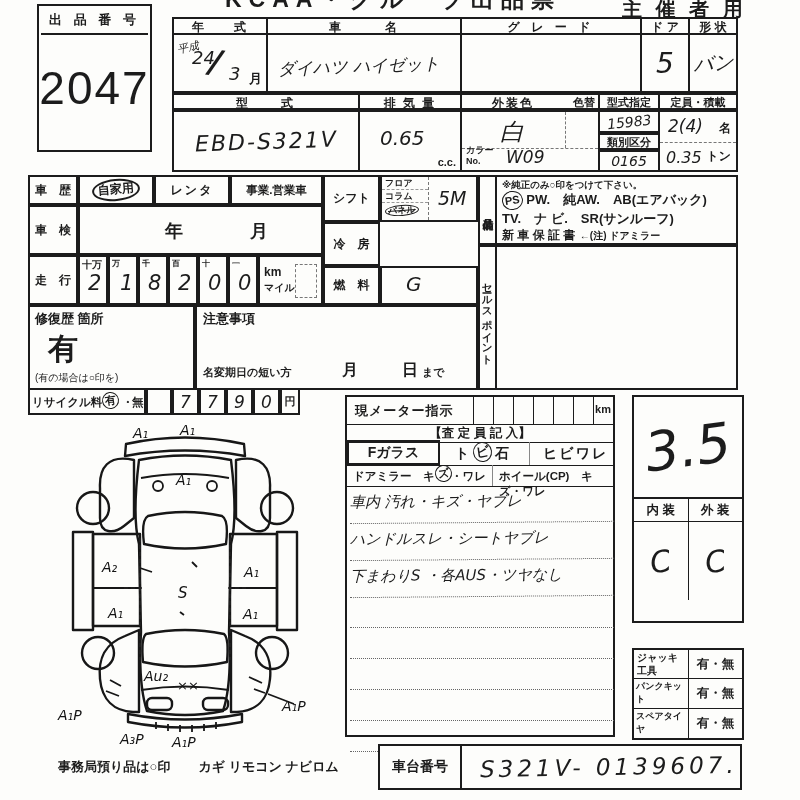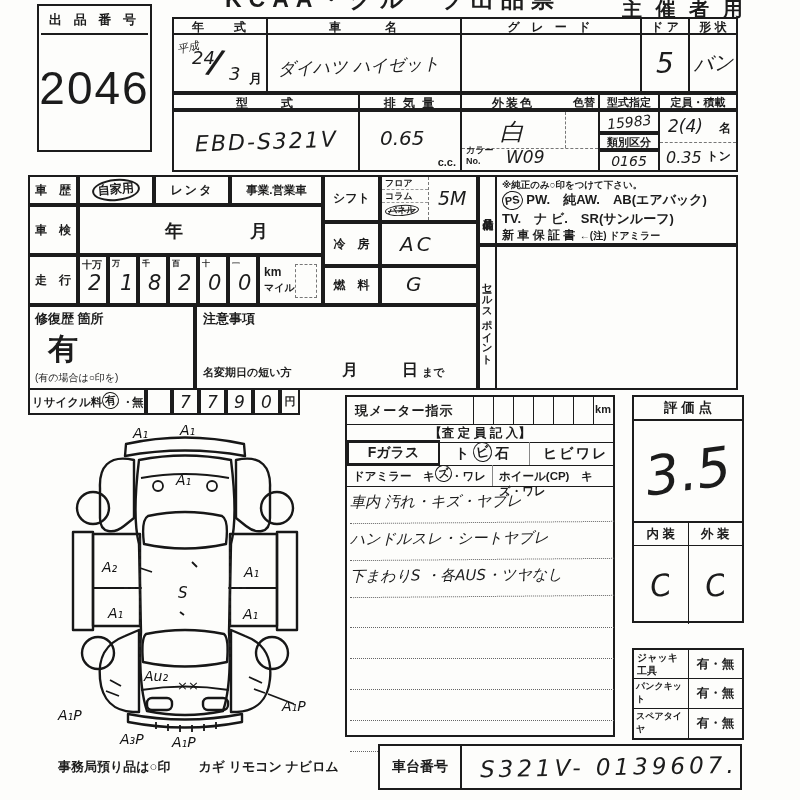--- a/index.html
+++ b/index.html
@@ -23,21 +23,21 @@
 </head>
 <body>
 
 <div id="sheet">
 
   <div class="nb" style="position:absolute;left:225px;top:-16px;font-size:23px;font-weight:bold;letter-spacing:7px;">KCAA・グループ出品票</div>
   <div class="nb" style="position:absolute;left:622px;top:-4px;font-size:20px;font-weight:bold;letter-spacing:4px;">主 催 者 用</div>
 
   <div class="c" style="left:37px;top:4px;width:115px;height:148px;">
     <div class="hdr" style="font-size:13px;letter-spacing:4px;padding-top:5px;border-bottom:2px solid #1c1c1c;padding-bottom:4px;margin:0 2px;">出 品 番 号</div>
-    <div style="text-align:center;font-size:46px;margin-top:26px;letter-spacing:2px;">2046</div>
+    <div style="text-align:center;font-size:46px;margin-top:26px;letter-spacing:2px;">2047</div>
   </div>
 
   <div class="c hdr" style="left:172px;top:17px;width:96px;height:18px;font-size:12px;letter-spacing:2px;">年　　式</div>
   <div class="c hdr" style="left:266px;top:17px;width:196px;height:18px;font-size:12px;letter-spacing:2px;">車　　　名</div>
   <div class="c hdr" style="left:460px;top:17px;width:182px;height:18px;font-size:12px;letter-spacing:4px;">グ レ ー ド</div>
   <div class="c hdr" style="left:640px;top:17px;width:50px;height:18px;font-size:12px;">ド ア</div>
   <div class="c hdr" style="left:688px;top:17px;width:50px;height:18px;font-size:12px;">形 状</div>
 
   <div class="c" style="left:172px;top:33px;width:96px;height:60px;">
     <span class="hw" style="position:absolute;left:3px;top:5px;font-size:11px;transform:rotate(-12deg);">平成</span>
@@ -157,23 +157,20 @@
   <div class="c hdr flexc" style="left:323px;top:175px;width:57px;height:47px;font-size:12px;">シフト</div>
   <div class="c" style="left:380px;top:175px;width:98px;height:47px;">
     <div style="position:absolute;left:0;top:0;width:46px;height:100%;border-right:1.5px dashed #777;font-size:9px;font-weight:bold;line-height:1.0;">
       <div style="padding:2px 3px 1px;border-bottom:1px dashed #999;">フロア</div>
       <div style="padding:2px 3px 1px;border-bottom:1px dashed #999;">コラム</div>
       <div style="padding:2px 3px 1px;"><span class="scrib" style="font-size:9px;">パネル</span></div>
     </div>
     <span class="hw" style="position:absolute;left:56px;top:10px;font-size:19px;">5M</span>
   </div>
   <div class="c hdr flexc" style="left:323px;top:222px;width:57px;height:44px;font-size:12px;">冷　房</div>
-  <div class="c" style="left:380px;top:222px;width:98px;height:44px;">
-    <span class="hw" style="position:absolute;left:18px;top:8px;font-size:20px;letter-spacing:3px;">AC</span>
-  </div>
   <div class="c hdr flexc" style="left:323px;top:266px;width:57px;height:39px;font-size:12px;">燃　料</div>
   <div class="c" style="left:380px;top:266px;width:98px;height:39px;">
     <span class="hw" style="position:absolute;left:24px;top:4px;font-size:20px;">G</span>
   </div>
 
   <div class="c vert" style="left:478px;top:175px;width:19px;height:70px;font-size:11px;">装備品</div>
   <div class="c" style="left:495px;top:175px;width:243px;height:70px;padding:2px 5px;">
     <div style="font-size:9.5px;font-weight:bold;line-height:12px;">※純正のみ○印をつけて下さい。</div>
     <div style="font-size:13px;font-weight:bold;line-height:17px;">
       <span class="circ-s" style="font-size:11px;">PS</span>
@@ -306,21 +303,20 @@
       <div class="dotrow hw" style="height:30px;font-size:15px;padding-top:6px;transform:rotate(-0.5deg);">下まわりS ・各AUS・ツヤなし</div>
       <div class="dotrow" style="height:30px;"></div>
       <div class="dotrow" style="height:30px;"></div>
       <div class="dotrow" style="height:30px;"></div>
       <div class="dotrow" style="height:30px;"></div>
       <div class="dotrow" style="height:30px;"></div>
     </div>
   </div>
 
   <div class="c" style="left:632px;top:395px;width:112px;height:228px;">
-    <div class="hdr" style="height:22px;line-height:22px;font-size:13.5px;border-bottom:2px solid #1c1c1c;">評  価  点</div>
     <div class="flexc" style="height:100px;">
       <span class="hw" style="font-size:54px;transform:rotate(-8deg);">3.5</span>
     </div>
     <div style="display:flex;height:22px;border-top:2px solid #1c1c1c;border-bottom:1.5px solid #1c1c1c;">
       <div class="hdr" style="flex:1;line-height:22px;font-size:12.5px;border-right:1.5px solid #1c1c1c;">内 装</div>
       <div class="hdr" style="flex:1;line-height:22px;font-size:12.5px;">外 装</div>
     </div>
     <div style="display:flex;height:78px;">
       <div class="flexc" style="flex:1;border-right:1.5px solid #1c1c1c;">
         <span class="hw" style="font-size:30px;transform:rotate(-10deg);">C</span>

